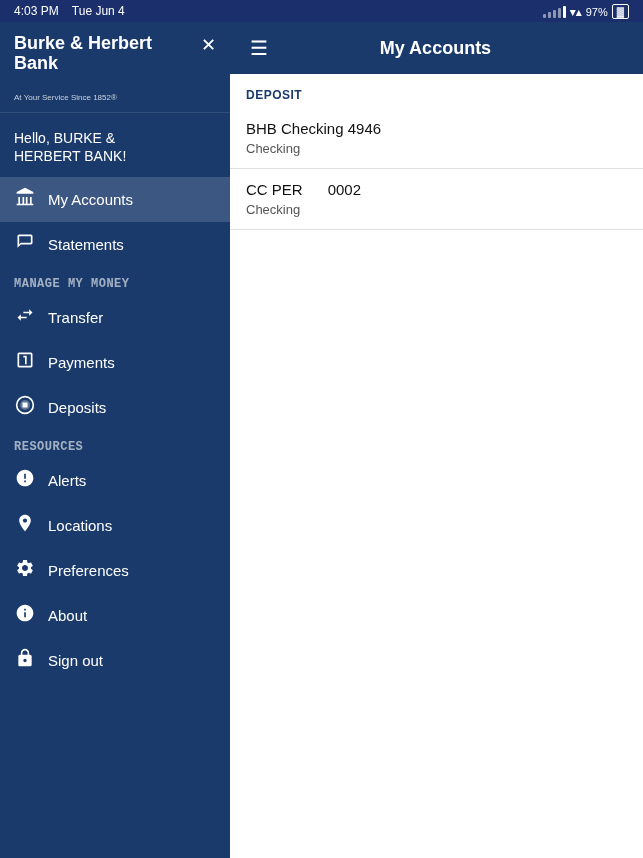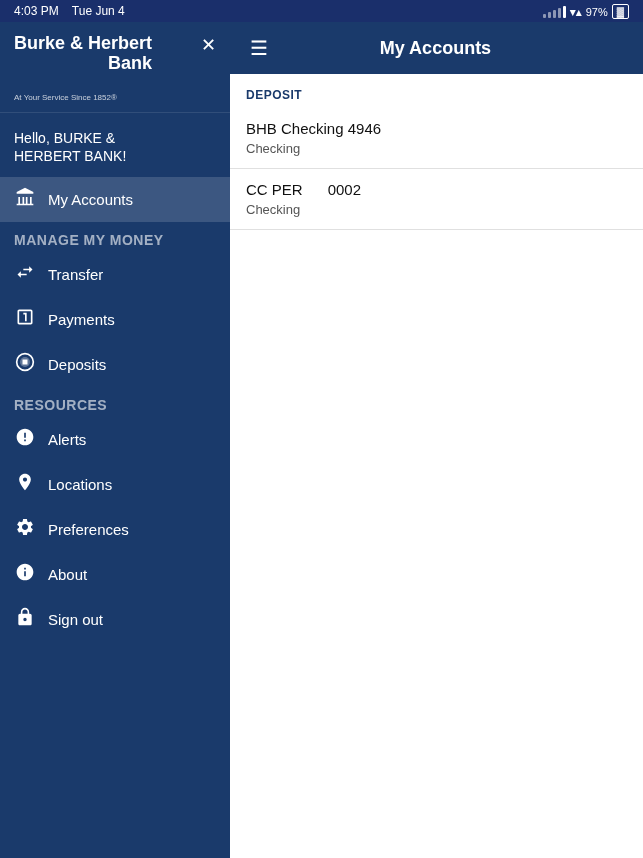--- a/index.html
+++ b/index.html
@@ -66,21 +66,20 @@
       display: flex;
       justify-content: space-between;
       align-items: flex-start;
     }
     .bank-logo-area {}
     .bank-name {
       font-size: 18px;
       font-weight: 700;
       line-height: 1.1;
       color: #fff;
-      text-align: right;
     }
     .bank-tagline {
       font-size: 8px;
       color: rgba(255,255,255,0.75);
       margin-top: 19px;
     }
     .close-btn {
       color: #fff;
       font-size: 18px;
       cursor: pointer;
@@ -114,25 +113,26 @@
     .nav-icon {
       width: 22px;
       text-align: center;
       font-size: 17px;
       flex-shrink: 0;
     }
 
     
     .sidebar-section-header {
       padding: 10px 14px 4px;
-      font-size: 14px;
+      font-size: 12px;
       font-weight: 600;
       color: rgba(255,255,255,0.6);
       letter-spacing: 0.5px;
       text-transform: uppercase;
+      font-family: Liberation Mono, monospace;
     }
 
     
     .main-content {
       flex: 1;
       background: #fff;
       display: flex;
       flex-direction: column;
     }
 
@@ -235,20 +235,28 @@
 
     <div class="sidebar-nav-item active">
       <span class="nav-icon">
         <svg width="20" height="20" viewBox="0 0 24 24" fill="white">
           <path d="M2 20h20v2H2v-2zm2-8h2v8H4v-8zm5 0h2v8H9v-8zm4 0h2v8h-2v-8zm5 0h2v8h-2v-8zM12 1L2 6v2h20V6L12 1z"></path>
         </svg>
       </span>
       <span>My Accounts</span>
     </div>
 
+    <div class="sidebar-nav-item">
+      <span class="nav-icon">
+        <svg width="20" height="20" viewBox="0 0 24 24" fill="white">
+          <path d="M19 3H5c-1.1 0-2 .9-2 2v14l4-4h12c1.1 0 2-.9 2-2V5c0-1.1-.9-2-2-2zm0 10H7l-2 2V5h14v8z"></path>
+        </svg>
+      </span>
+      <span>Statements</span>
+    </div>
 
     <div class="sidebar-section-header">MANAGE MY MONEY</div>
 
     <div class="sidebar-nav-item">
       <span class="nav-icon">
         <svg width="20" height="20" viewBox="0 0 24 24" fill="white">
           <path d="M6.99 11L3 15l3.99 4v-3H14v-2H6.99v-3zM21 9l-3.99-4v3H10v2h7.01v3L21 9z"></path>
         </svg>
       </span>
       <span>Transfer</span>

